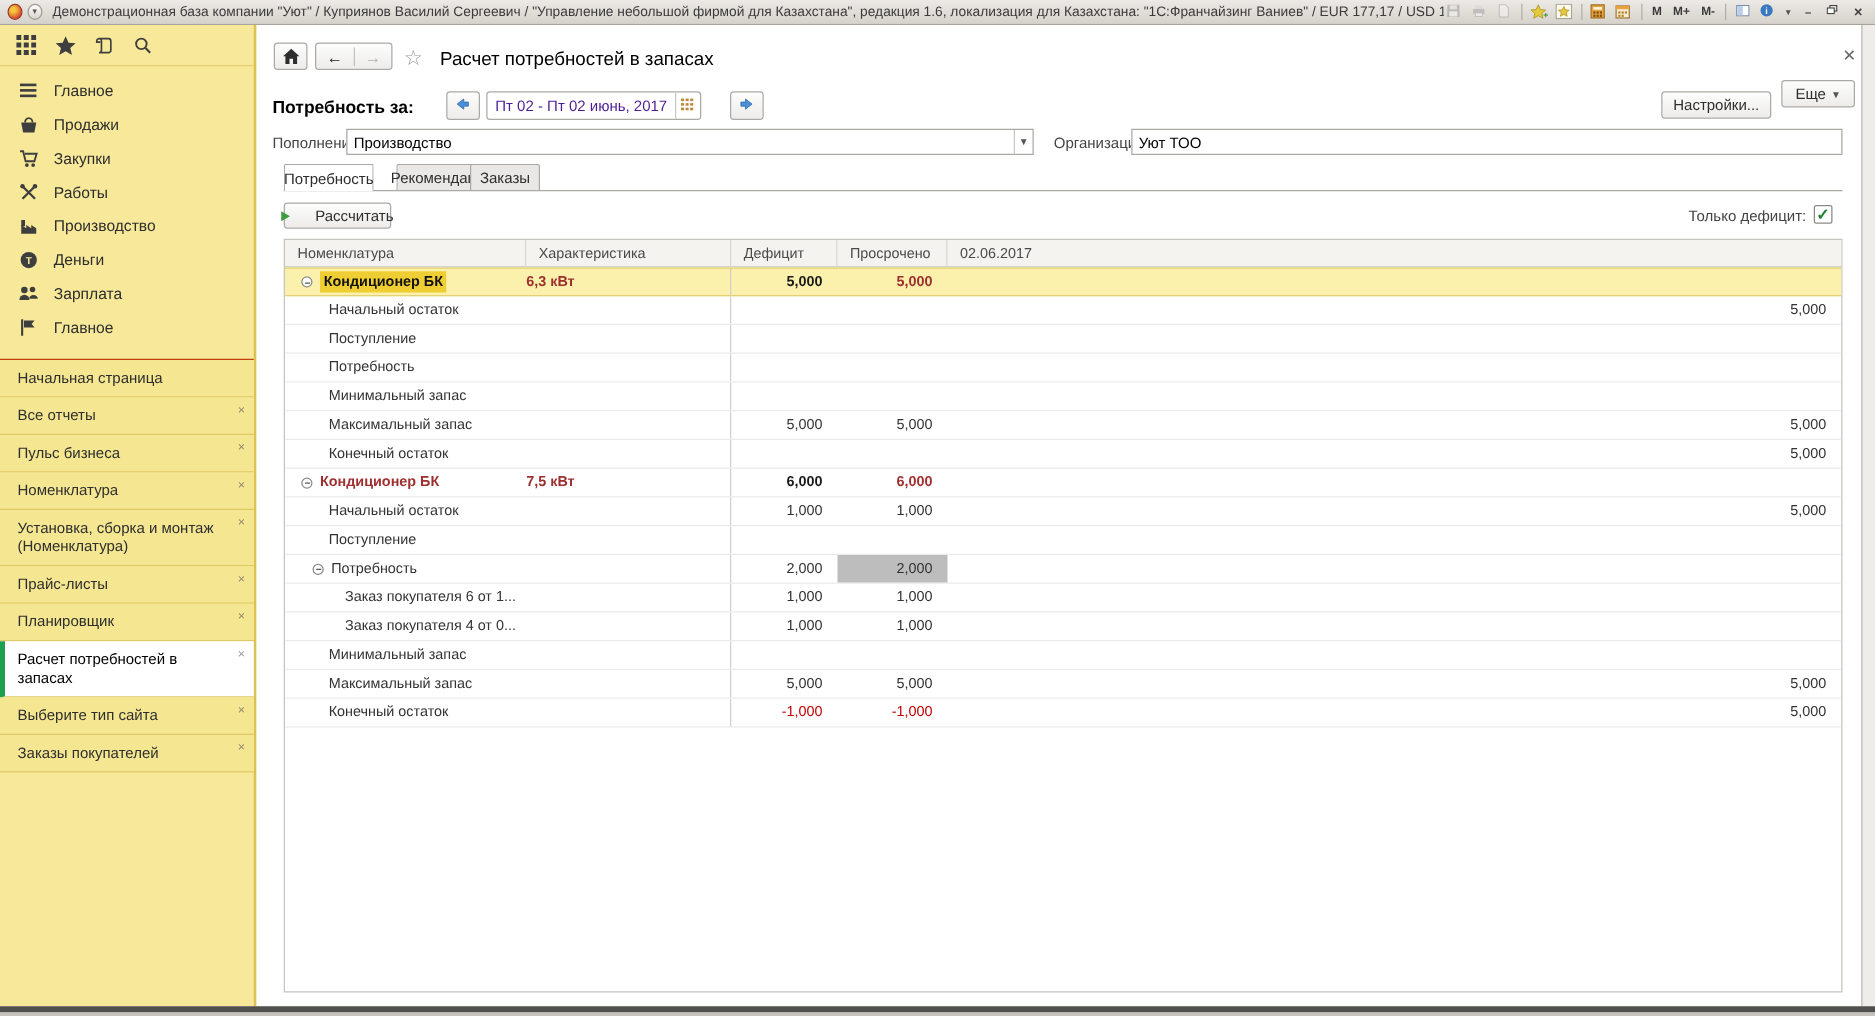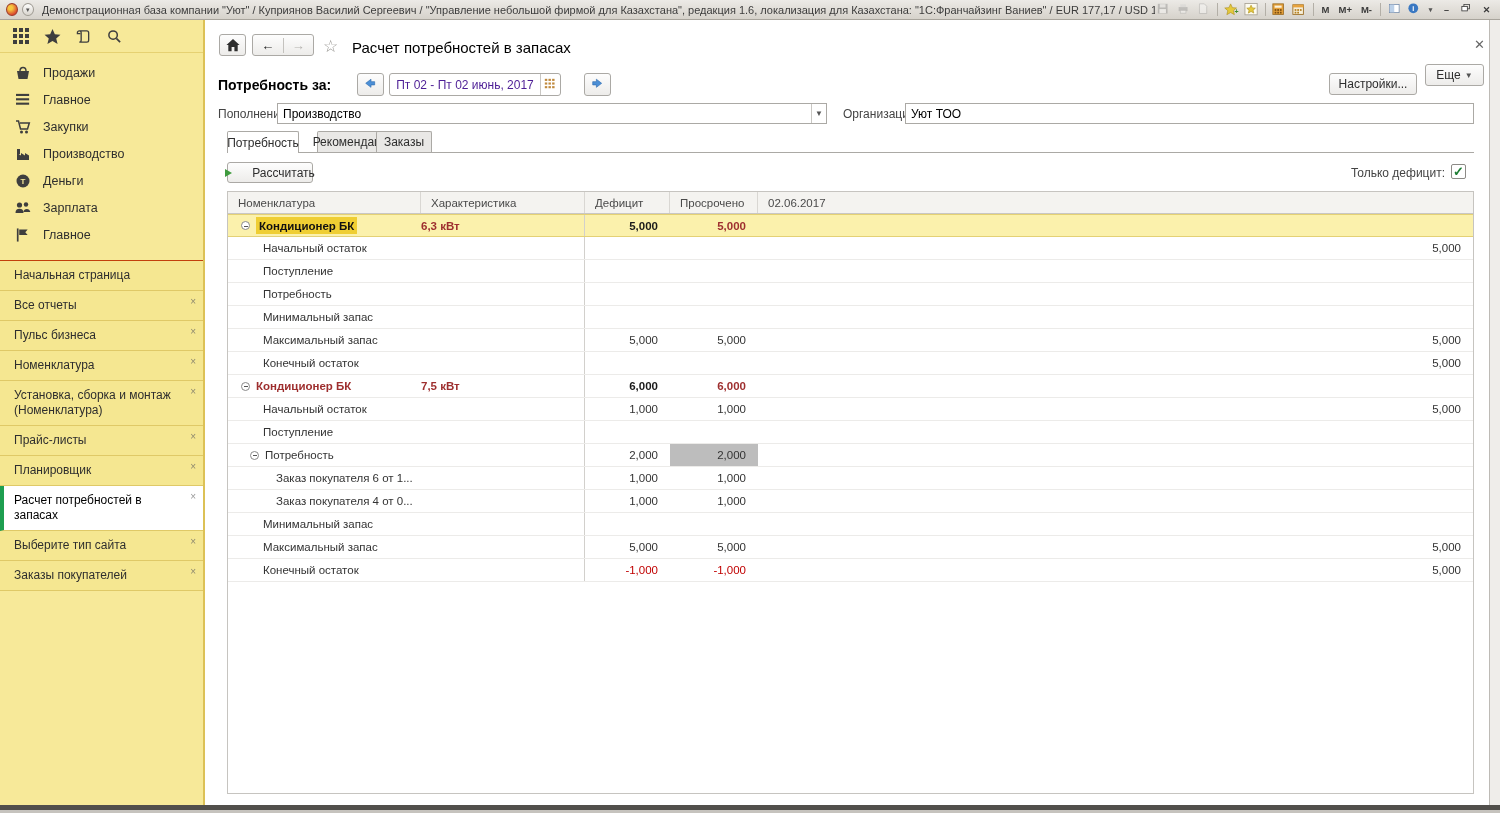--- a/index.html
+++ b/index.html
@@ -258,48 +258,61 @@
       <div class="sb-tool">
           <svg width="15" height="15" viewBox="0 0 16 16">
             <circle cx="6.5" cy="6.5" r="4.5" fill="none" stroke="#3E3E3E" stroke-width="1.6"></circle>
             <line x1="10" y1="10" x2="14" y2="14" stroke="#3E3E3E" stroke-width="1.8"></line>
           </svg>
         </div>
     </div>
     <div class="sb-sections">
         <div class="sec-item">
           <span class="sec-ic">
-            <svg width="16" height="16" viewBox="0 0 16 16">
-              <path fill="#3E3E3E" d="M2 6 h12 l-1.5 8 h-9 z"></path>
-              <path fill="none" stroke="#3E3E3E" stroke-width="1.4" d="M5 6 a3 3.5 0 0 1 6 0"></path>
-            </svg>
-          </span>
-          <span class="sec-lb">Продажи</span>
-        </div>
-        <div class="sec-item">
-          <span class="sec-ic">
             <svg width="16" height="14" viewBox="0 0 16 16">
               <g fill="#3E3E3E">
                 <rect y="1" width="15" height="2.4"></rect>
                 <rect y="6" width="15" height="2.4"></rect>
                 <rect y="11" width="15" height="2.4"></rect>
               </g>
             </svg>
           </span>
           <span class="sec-lb">Главное</span>
         </div>
         <div class="sec-item">
           <span class="sec-ic">
             <svg width="16" height="16" viewBox="0 0 16 16">
+              <path fill="#3E3E3E" d="M2 6 h12 l-1.5 8 h-9 z"></path>
+              <path fill="none" stroke="#3E3E3E" stroke-width="1.4" d="M5 6 a3 3.5 0 0 1 6 0"></path>
+            </svg>
+          </span>
+          <span class="sec-lb">Продажи</span>
+        </div>
+        <div class="sec-item">
+          <span class="sec-ic">
+            <svg width="16" height="16" viewBox="0 0 16 16">
               <path fill="none" stroke="#3E3E3E" stroke-width="1.5" d="M1 2 h2.5 l2 8 h7 l1.8-6 H5"></path>
               <circle cx="6.5" cy="13" r="1.5" fill="#3E3E3E"></circle>
               <circle cx="11.5" cy="13" r="1.5" fill="#3E3E3E"></circle>
             </svg>
           </span>
           <span class="sec-lb">Закупки</span>
+        </div>
+        <div class="sec-item">
+          <span class="sec-ic">
+            <svg width="16" height="16" viewBox="0 0 16 16">
+              <g stroke="#3E3E3E" stroke-width="1.8">
+                <line x1="3" y1="3" x2="13" y2="13"></line>
+                <line x1="13" y1="3" x2="3" y2="13"></line>
+              </g>
+              <circle cx="3" cy="3" r="1.8" fill="#3E3E3E"></circle>
+              <circle cx="13" cy="3" r="1.8" fill="#3E3E3E"></circle>
+            </svg>
+          </span>
+          <span class="sec-lb">Работы</span>
         </div>
         <div class="sec-item">
           <span class="sec-ic">
             <svg width="16" height="16" viewBox="0 0 16 16">
               <path fill="#3E3E3E" d="M2 14 V7 l4 2.5 V7 l4 2.5 V7 l4 2.5 V14 z"></path>
               <rect x="2" y="3" width="3" height="5" fill="#3E3E3E"></rect>
             </svg>
           </span>
           <span class="sec-lb">Производство</span>
         </div>

